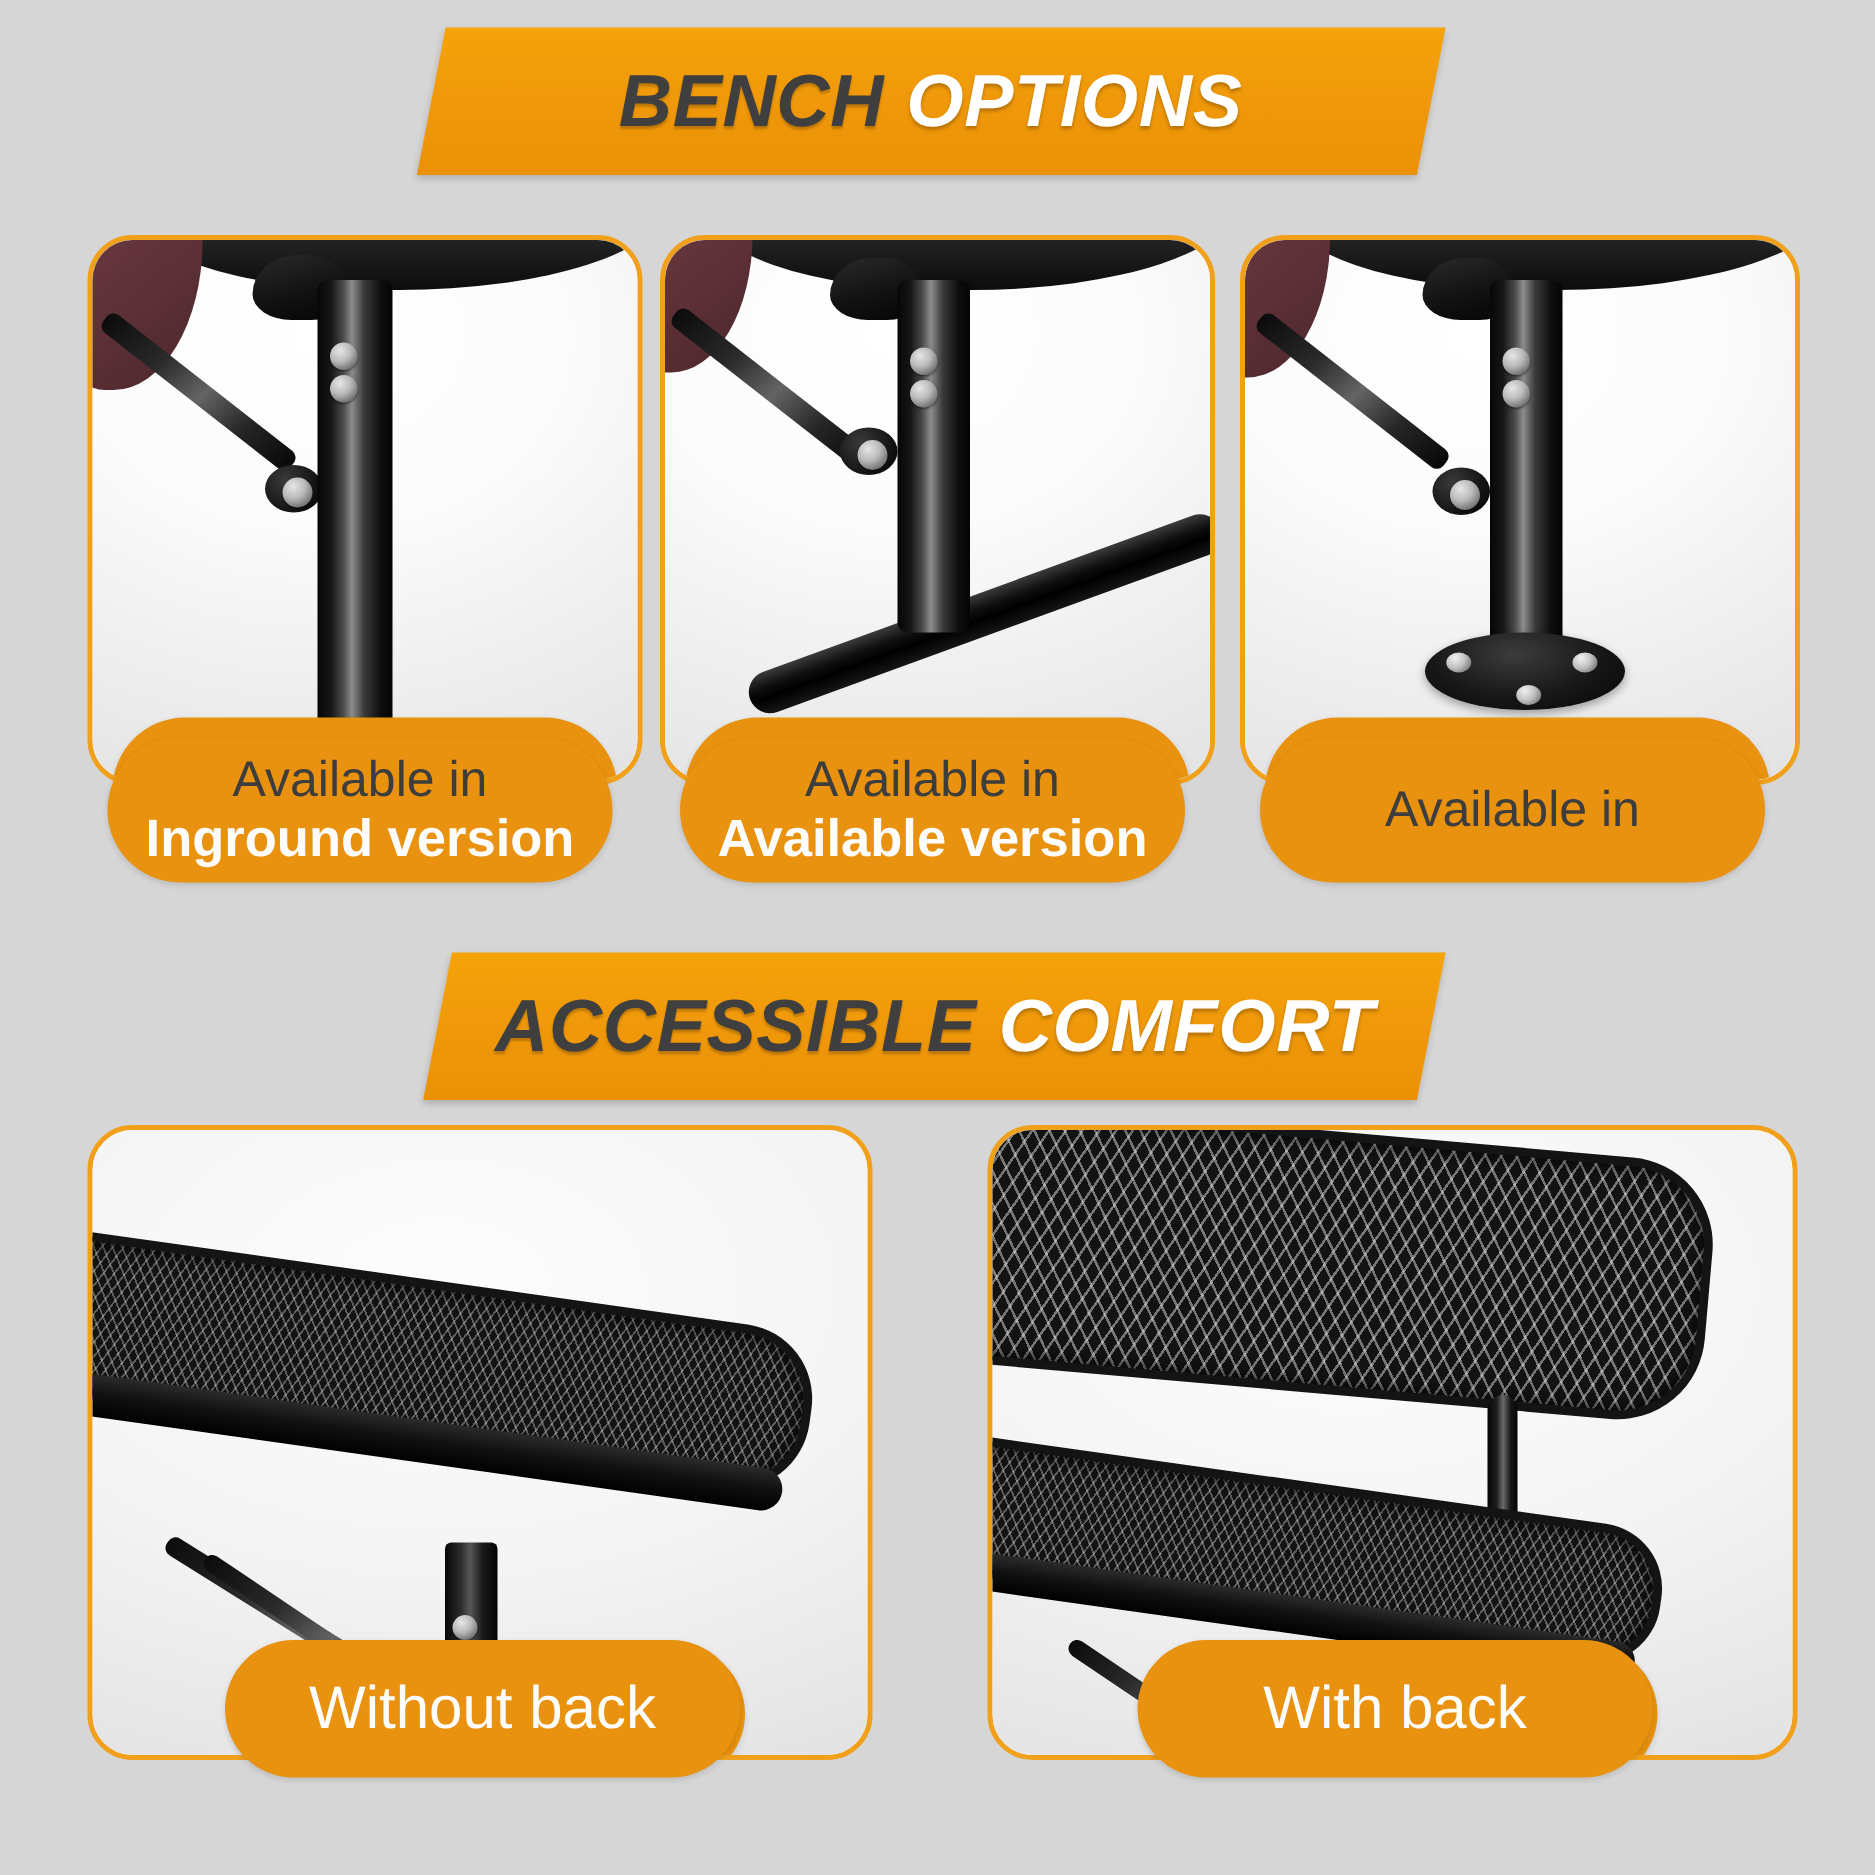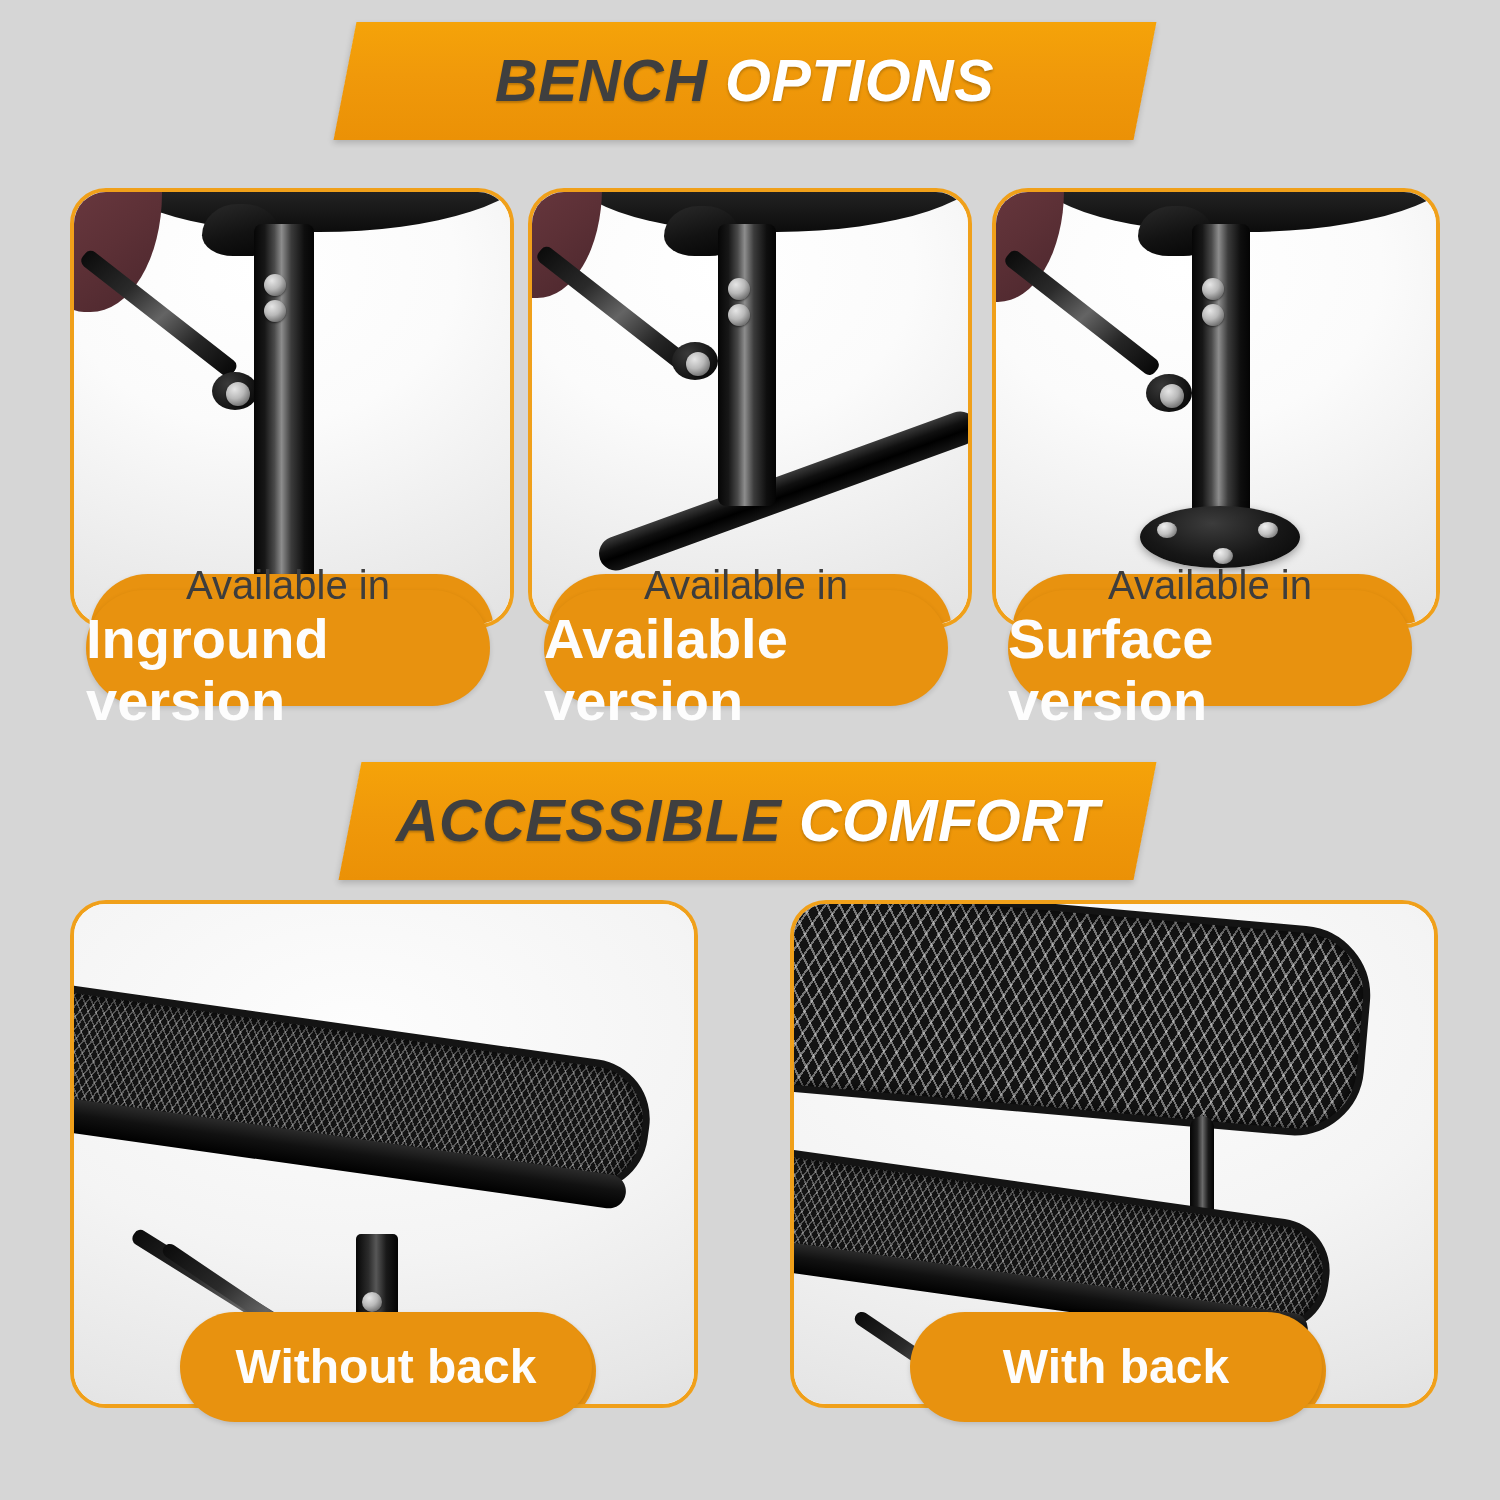--- a/index.html
+++ b/index.html
@@ -58,22 +58,22 @@
   .pill{
     position:absolute;
     background:#e8920f;
     border-radius:64px;
     display:flex;flex-direction:column;align-items:center;justify-content:center;
     line-height:1.12;
     box-shadow:0 2px 5px rgba(0,0,0,.13);
     z-index:6;
   }
   .pill .l1{color:#3d3d3d;font-size:40px;font-weight:500;}
-  .pill .l2{color:#fdfdfd;font-size:56px;font-weight:bold;}
-  .pill .single{color:#fdfdfd;font-size:48px;font-weight:bold;}
+  .pill .l2{color:#fdfdfd;font-size:42px;font-weight:bold;}
+  .pill .single{color:#fdfdfd;font-size:48px;font-weight:normal;}
 
   
   .seat-top{
     position:absolute;
     background:linear-gradient(180deg,#151515 0%,#222 45%,#0c0c0c 100%);
     border-radius:0 0 50% 45%/0 0 100% 95%;
   }
   .burgundy{
     position:absolute;
     background:linear-gradient(140deg,#6e3b42 0%,#5c3036 55%,#4a262c 100%);
@@ -230,21 +230,20 @@
       <div class="anchor" style="left:262px;top:330px;width:20px;height:16px;"></div>
       <div class="anchor" style="left:217px;top:356px;width:20px;height:16px;"></div>
     </div>
     <div class="pill" style="left:16px;top:382px;width:404px;height:116px;">
       <span class="l1">Available in</span>
 
     </div>
   </div>
   <div class="pill" style="left:1008px;top:590px;width:404px;height:116px;">
     <span class="l1">Available in</span>
-    <span class="l2">Surface version</span>
   </div>
 
   <div class="banner" id="banner2">
     <div class="banner-inner">
       <span class="bw-dark">ACCESSIBLE</span>
       <span class="bw-light">COMFORT</span>
     </div>
   </div>
 
   <div class="card" style="left:70px;top:900px;width:620px;height:500px;">

